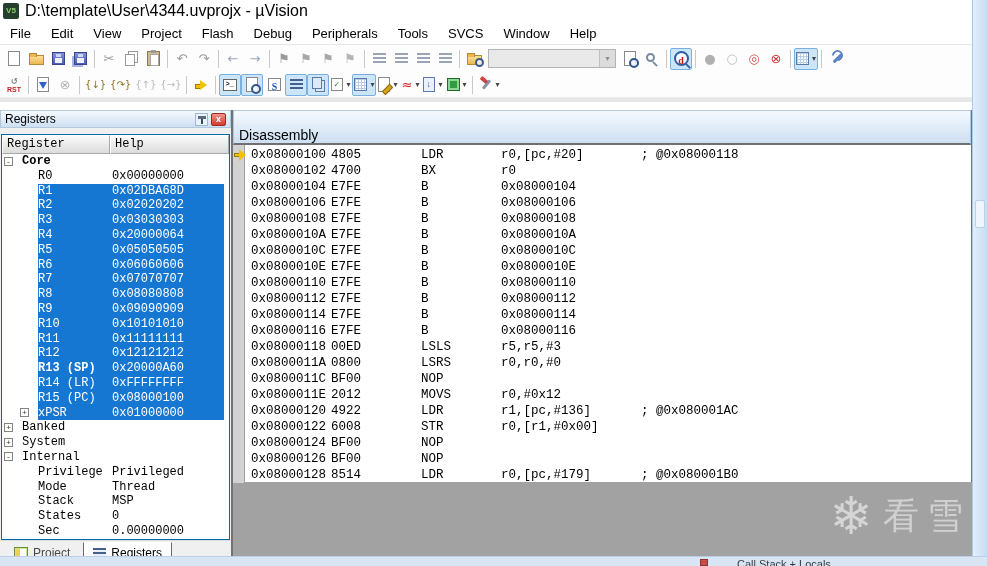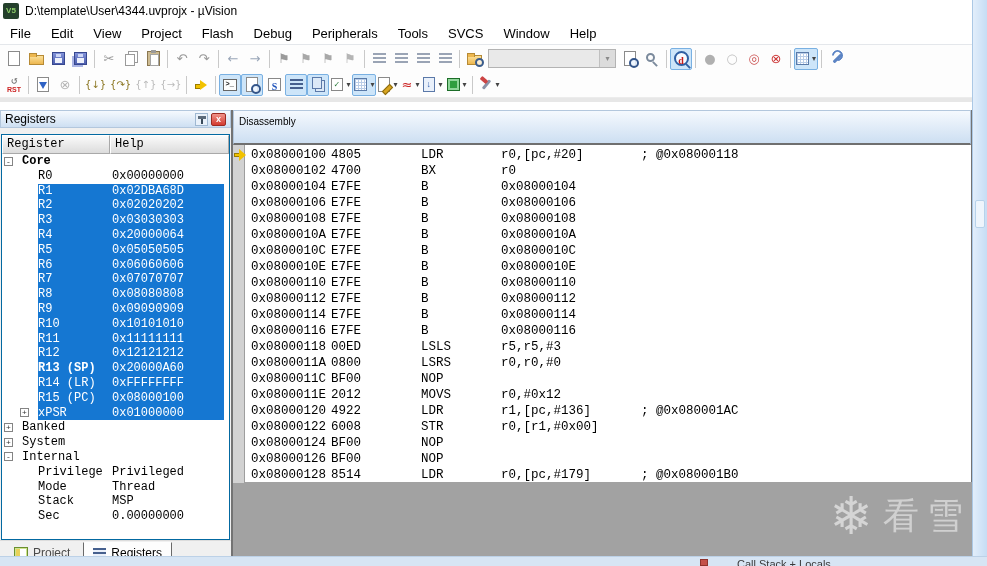--- a/index.html
+++ b/index.html
@@ -2,21 +2,21 @@
 <html><head>
 <meta charset="utf-8">
 <style>
   *{margin:0;padding:0;box-sizing:border-box}
   html,body{width:987px;height:566px;overflow:hidden}
   body{position:relative;background:#fff;font-family:"Liberation Sans",sans-serif;font-size:12px;color:#000}
 
   
   .titlebar{position:absolute;top:0;left:0;right:0;height:22px;display:flex;align-items:center;gap:6px;padding-left:3px;background:#fff}
   .app-icon{width:16px;height:16px;background:#24402c;border-radius:2px;color:#8fd06a;font:bold 8px/16px "Liberation Sans",sans-serif;text-align:center;flex:0 0 auto}
-  .title-text{font-size:12px;white-space:nowrap}
+  .title-text{font-size:16px;white-space:nowrap}
 
   
   .menubar{position:absolute;top:22px;left:0;right:0;height:23px;display:flex;align-items:center;padding-left:0;background:#fff;border-bottom:1px solid #e4e7eb}
   .menu-item{padding:3px 10px;font-size:13px;cursor:default}
 
   
   .toolbar{position:absolute;left:0;right:15px;display:flex;align-items:center;background:#fdfdfd}
   .tb1{top:45px;height:27px;padding-left:3px}
   .tb2{top:72px;height:26px;padding-left:3px;border-bottom:1px solid #ececec}
   .tbi{height:22px;min-width:22px;padding:0 1px;display:flex;align-items:center;justify-content:center;position:relative;border:1px solid transparent;border-radius:2px}
@@ -109,21 +109,21 @@
   .tabsbar{position:absolute;left:0;right:0;bottom:0;height:24px;background:#f0f0f0;border-top:1px solid #dcdcdc;display:flex;align-items:flex-start;padding:1px 0 0 4px;gap:3px}
   .tab{height:22px;display:flex;align-items:center;gap:5px;padding:0 9px;font-size:12px;color:#4a4a4a;border:1px solid transparent}
   .tab.active{background:#fdfdfd;border:1px solid #6a6a6a;border-top-color:#fdfdfd;color:#000}
   .ti{display:inline-block;position:relative}
   .ti-proj{width:14px;height:12px;background:#fff;border:1px solid #6a8f2f;box-shadow:inset 0 0 0 1px #cfe48f}
   .ti-proj::before{content:"";position:absolute;left:1px;top:1px;width:4px;height:8px;background:#e8d25a}
   .ti-reg{width:13px;height:11px;background:repeating-linear-gradient(#46608e 0 2px,#eaf0fa 2px 4px)}
 
   
   .dispanel{position:absolute;left:233px;right:16px;top:0}
-  .dis-title{height:18px;background:linear-gradient(#f5f9fe,#cddff2);border:1px solid #b3c7dd;border-bottom:2px solid #6f6f6f;display:flex;align-items:flex-end;padding:16px 5px;font-size:10px}
+  .dis-title{height:18px;background:linear-gradient(#f5f9fe,#cddff2);border:1px solid #b3c7dd;border-bottom:2px solid #6f6f6f;display:flex;align-items:flex-start;padding:16px 5px;font-size:14px}
   .dis-code{position:relative;height:338px;background:#fff;overflow:hidden;font-family:"Liberation Mono",monospace;font-size:12.5px;padding-top:2px}
   .dis-margin{position:absolute;left:0;top:0;bottom:0;width:12px;background:#d2d2d2;border-right:1px solid #9e9e9e;z-index:2}
   .arr-stem{position:absolute;left:1px;top:8px;width:5px;height:4px;background:#f2c200;border:1px solid #9a7c00;border-right:none}
   .arr-head{position:absolute;left:6px;top:4px;width:0;height:0;border-left:7px solid #f2c200;border-top:6px solid transparent;border-bottom:6px solid transparent}
   .das-line{height:16px;line-height:16px;padding-left:18px;display:flex;white-space:pre}
   .das-line .da{width:80px}
   .das-line .db{width:90px}
   .das-line .dop{width:80px}
   .das-line .dargs{width:140px}
   .dis-hscroll{height:14px;background:#f1f1f1;border:1px solid #d2d2d2;display:flex;align-items:center;padding-left:1px}
@@ -470,20 +470,24 @@
             <span class="lbl" style="left: 36px;">Privilege</span>
             <span class="val">Privileged</span>
           </div>
           <div class="reg-row">
             <span class="lbl" style="left: 36px;">Mode</span>
             <span class="val">Thread</span>
           </div>
           <div class="reg-row">
             <span class="lbl" style="left: 36px;">Stack</span>
             <span class="val">MSP</span>
+          </div>
+          <div class="reg-row">
+            <span class="lbl" style="left: 36px;">States</span>
+            <span class="val">0</span>
           </div>
           <div class="reg-row">
             <span class="lbl" style="left: 36px;">Sec</span>
             <span class="val">0.00000000</span>
           </div>
         </div>
     </div>
     <div class="tabsbar" id="tabsbar">
         <div class="tab">
           <span class="ti ti-proj"></span>

